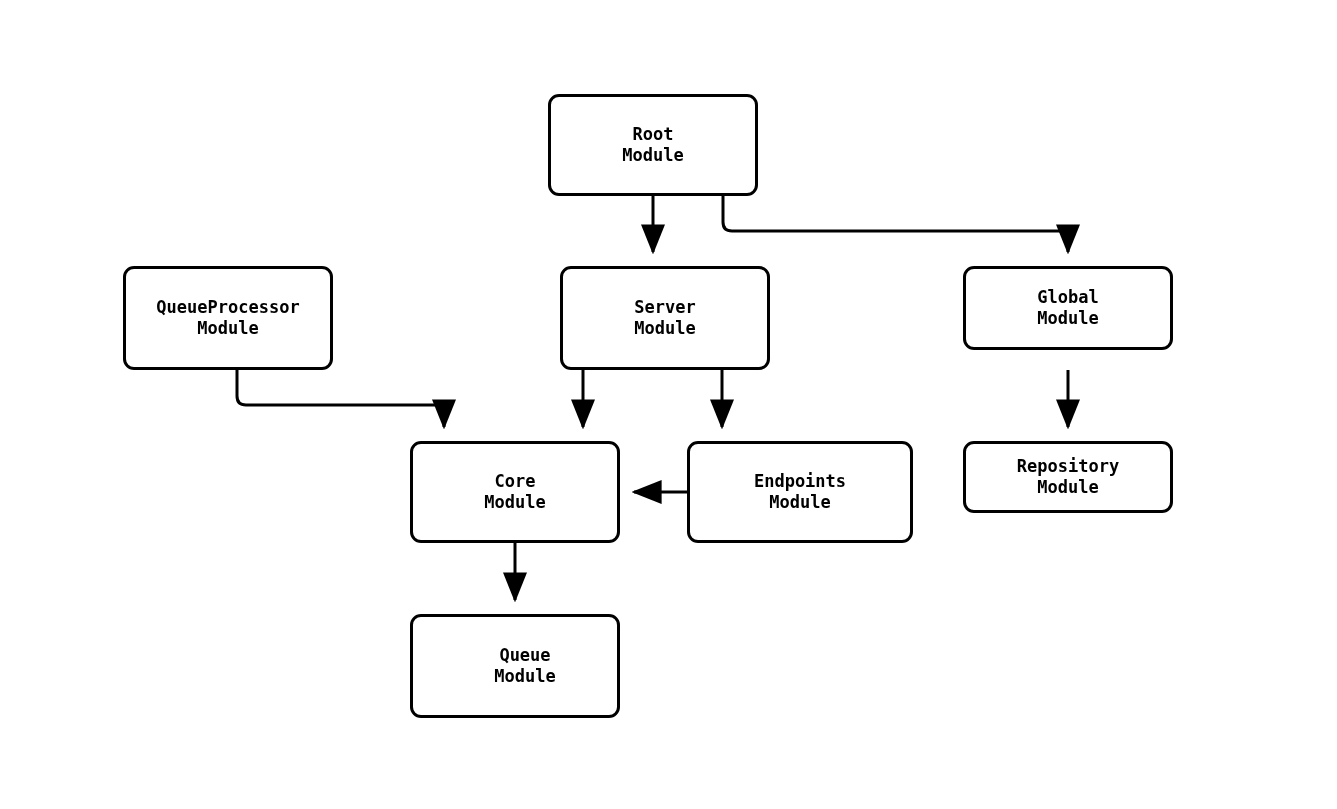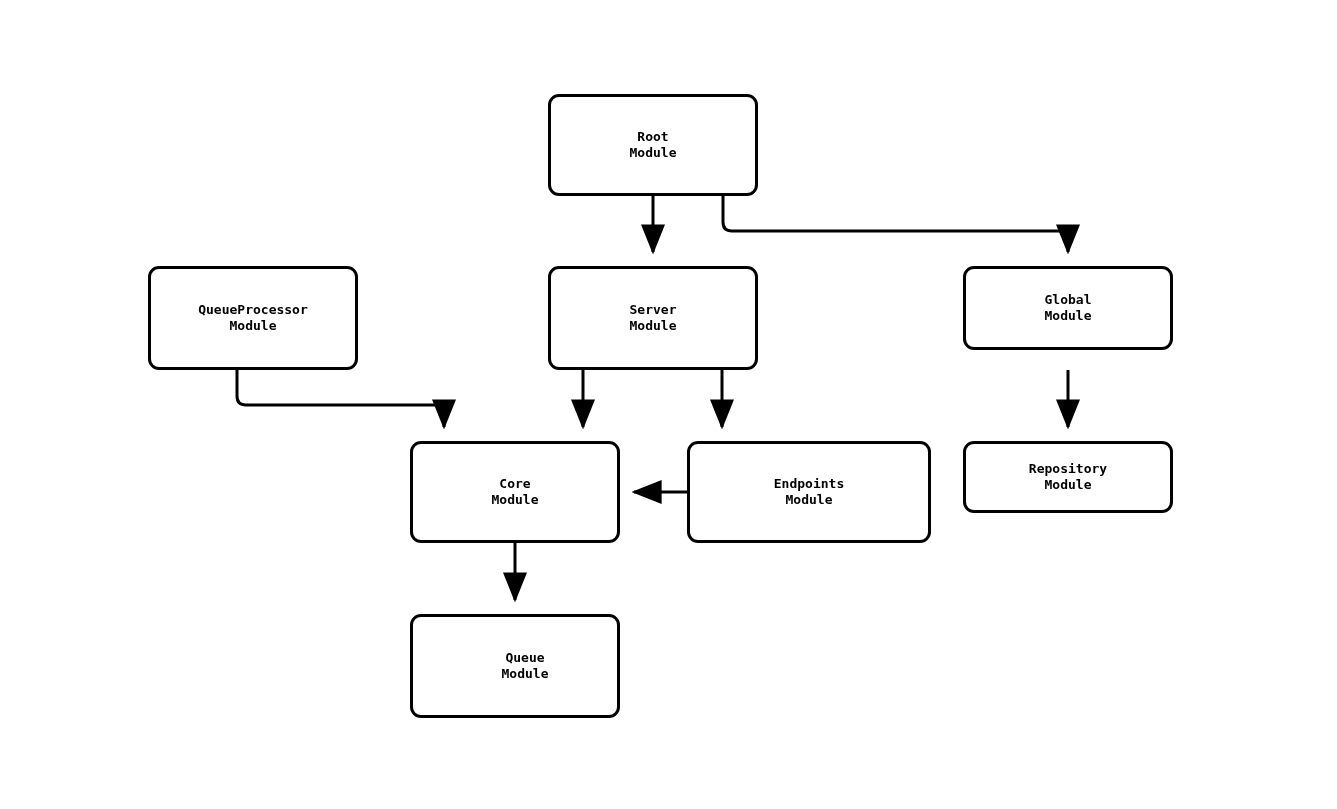--- a/index.html
+++ b/index.html
@@ -33,21 +33,21 @@
     background: #ffffff;
     border: 3px solid #000000;
     border-radius: 11px;
     display: flex;
     align-items: center;
     justify-content: center;
     z-index: 2;
   }
   .node-label {
     font-family: "DejaVu Sans Mono", "Liberation Mono", monospace;
-    font-size: 13px;
+    font-size: 17px;
     font-weight: 700;
     line-height: 1.25;
     color: #000000;
     text-align: center;
     white-space: pre-line;
     letter-spacing: 0px;
   }
 </style>
 </head>
 <body>
@@ -70,41 +70,41 @@
         <path d="M1068,370 L1068,427" marker-end="url(#arrowhead)" stroke="#000000"></path>
         <path d="M515,543 L515,600" marker-end="url(#arrowhead)" stroke="#000000"></path>
       </g>
   </svg>
 
   <div class="node" style="left: 548px; top: 94px; width: 210px; height: 102px; background: rgb(255, 255, 255); border-color: rgb(0, 0, 0);">
     <span class="node-label">Root
 Module</span>
   </div>
 
-  <div class="node" style="left: 148px; top: 266px; width: 210px; height: 104px; background: rgb(255, 255, 255); border-color: rgb(0, 0, 0);">
+  <div class="node" style="left: 123px; top: 266px; width: 210px; height: 104px; background: rgb(255, 255, 255); border-color: rgb(0, 0, 0);">
     <span class="node-label">QueueProcessor
 Module</span>
   </div>
 
-  <div class="node" style="left: 548px; top: 266px; width: 210px; height: 104px; background: rgb(255, 255, 255); border-color: rgb(0, 0, 0);">
+  <div class="node" style="left: 560px; top: 266px; width: 210px; height: 104px; background: rgb(255, 255, 255); border-color: rgb(0, 0, 0);">
     <span class="node-label">Server
 Module</span>
   </div>
 
   <div class="node" style="left: 963px; top: 266px; width: 210px; height: 84px; background: rgb(255, 255, 255); border-color: rgb(0, 0, 0);">
     <span class="node-label">Global
 Module</span>
   </div>
 
   <div class="node" style="left: 410px; top: 441px; width: 210px; height: 102px; background: rgb(255, 255, 255); border-color: rgb(0, 0, 0);">
     <span class="node-label">Core
 Module</span>
   </div>
 
-  <div class="node" style="left: 687px; top: 441px; width: 244px; height: 102px; background: rgb(255, 255, 255); border-color: rgb(0, 0, 0);">
+  <div class="node" style="left: 687px; top: 441px; width: 226px; height: 102px; background: rgb(255, 255, 255); border-color: rgb(0, 0, 0);">
     <span class="node-label">Endpoints
 Module</span>
   </div>
 
   <div class="node" style="left: 963px; top: 441px; width: 210px; height: 72px; background: rgb(255, 255, 255); border-color: rgb(0, 0, 0);">
     <span class="node-label">Repository
 Module</span>
   </div>
 
   <div class="node" style="left: 410px; top: 614px; width: 210px; height: 104px; background: rgb(255, 255, 255); border-color: rgb(0, 0, 0); padding-left: 20px;">

